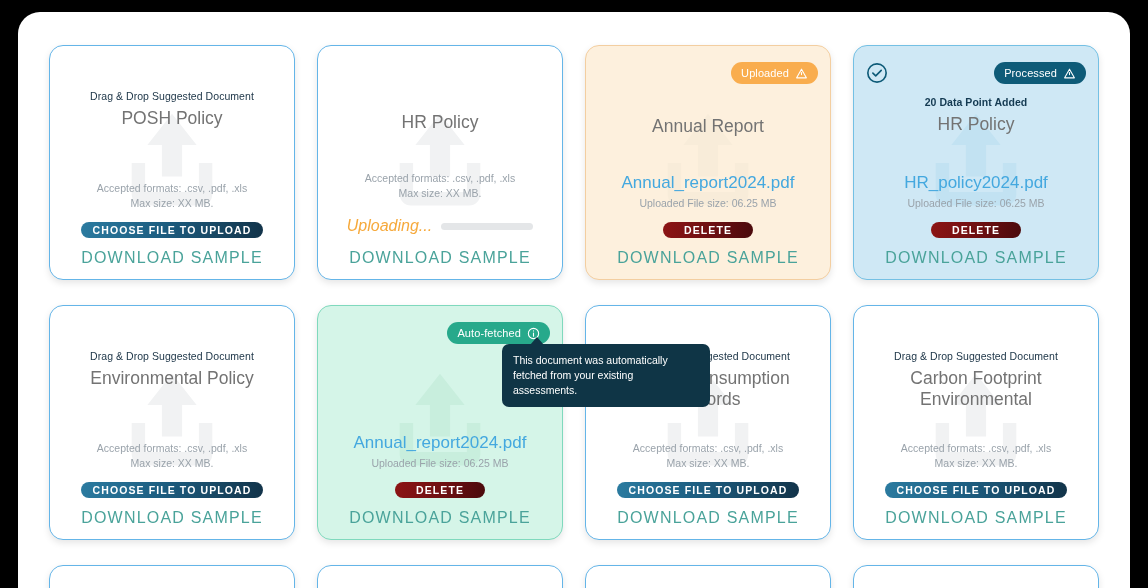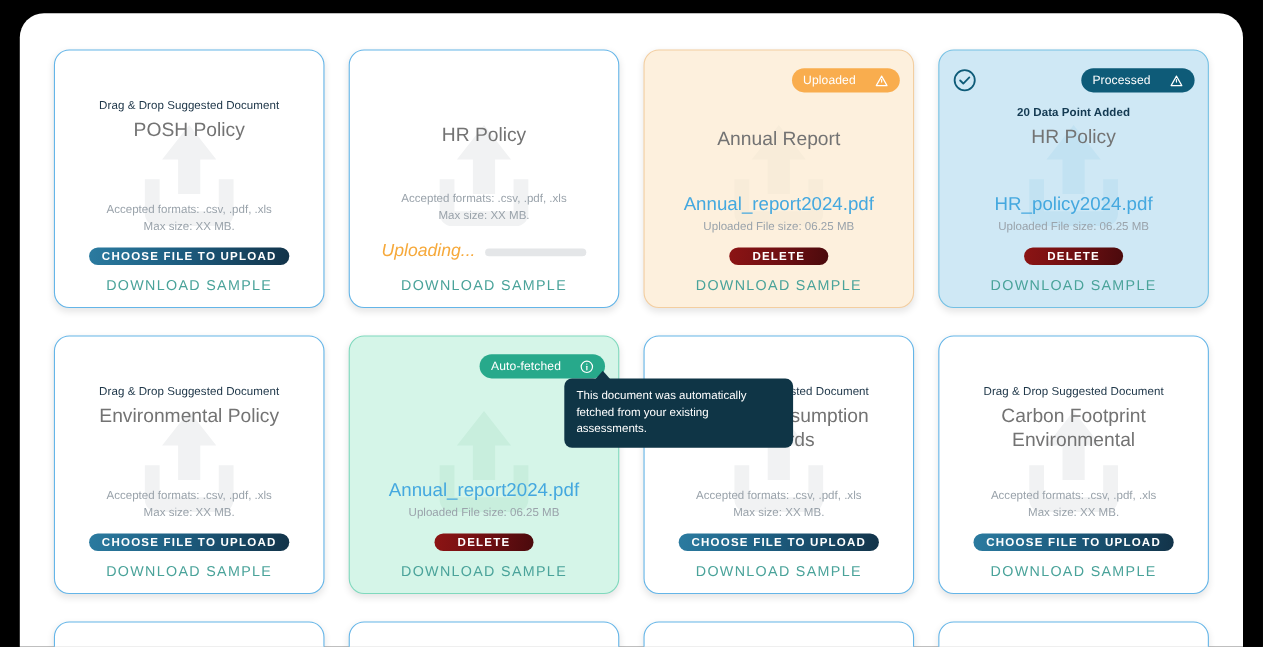--- a/index.html
+++ b/index.html
@@ -101,21 +101,21 @@
     align-items: center;
     justify-content: flex-end;
     padding: 0 12px;
     position: relative;
   }
   .badge-row.with-check { justify-content: space-between; }
 
   .badge {
     display: inline-flex;
     align-items: center;
-    gap: 17px;
+    gap: 6px;
     height: 22px;
     padding: 0 10px;
     border-radius: 11px;
     font-size: 11px;
     color: #ffffff;
     white-space: nowrap;
     letter-spacing: 0.1px;
   }
   .badge-uploaded   { background: #f9a council; }
   .badge-uploaded   { background: #f9ad4e; }
@@ -214,33 +214,33 @@
   }
   .progress-fill {
     height: 100%;
     border-radius: 4px;
     background: #f7a63a;
   }
 
   .download {
     margin-top: 11px;
     margin-bottom: 12px;
-    font-size: 13px;
+    font-size: 16px;
     letter-spacing: 1.2px;
     color: #4aa39a;
     text-decoration: none;
     cursor: pointer;
   }
 
   .spacer { flex: 1; }
 
   
   .tooltip {
     position: absolute;
-    left: 513px;
+    left: 502px;
     top: 344px;
     width: 208px;
     background: #0f3546;
     color: #ffffff;
     border-radius: 7px;
     padding: 9px 11px;
     font-size: 10.5px;
     line-height: 1.42;
     z-index: 50;
   }

